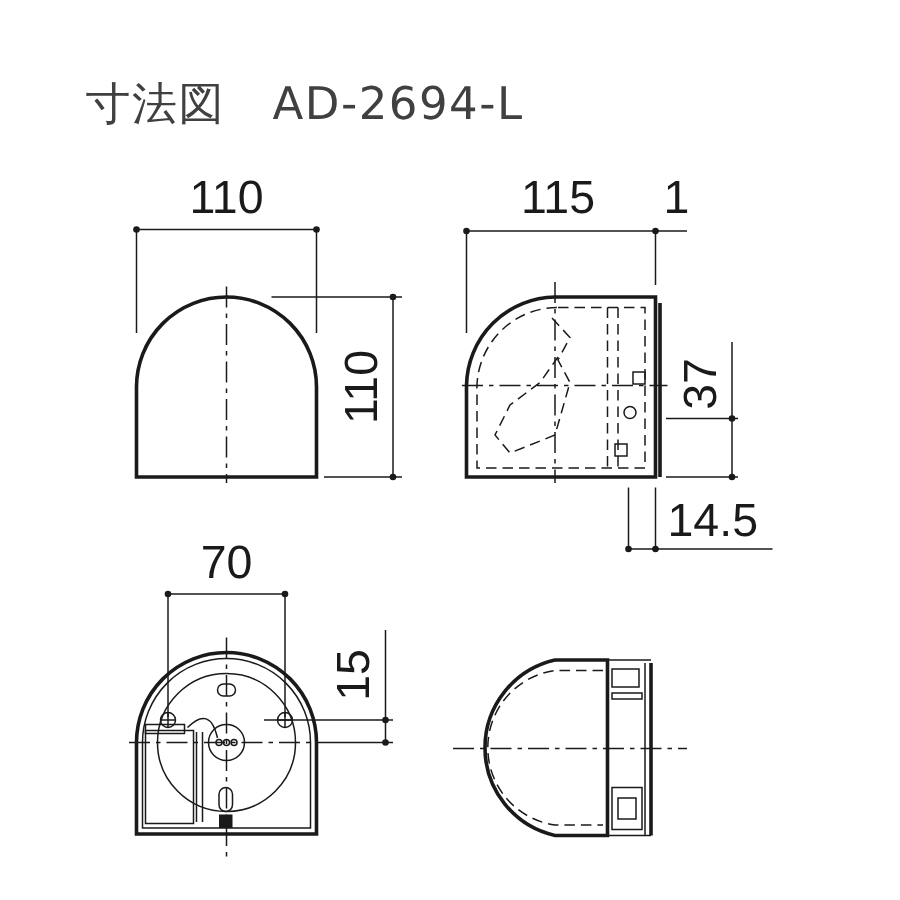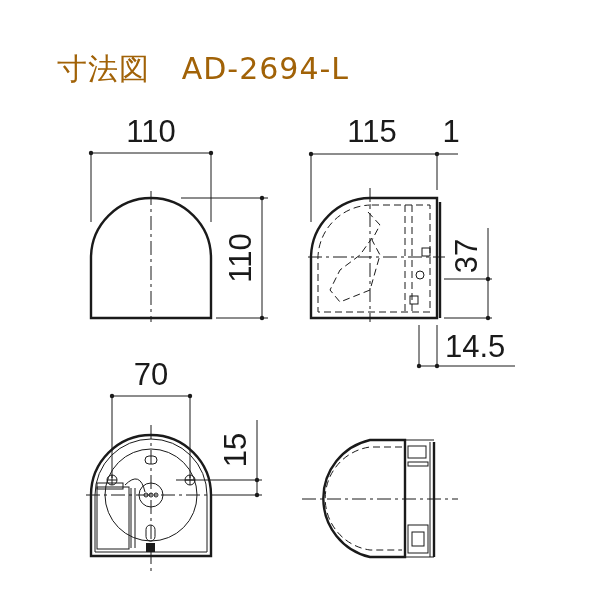--- a/index.html
+++ b/index.html
@@ -1,19 +1,19 @@
 <!DOCTYPE html>
 <html><head>
   <meta charset="utf-8">
   <style>
     html, body { margin: 0; padding: 0; background: #ffffff; }
     body { width: 600px; height: 600px; position: relative; overflow: hidden; }
     .title {
       position: absolute; left: 36px; top: 14px;
-      font-family: "DejaVu Sans", sans-serif; font-size: 30px; color: #a16207;
+      font-family: "DejaVu Sans", sans-serif; font-size: 30px; color: #404040;
       letter-spacing: 1px; white-space: pre;
     }
     svg.drawing { position: absolute; left: 0; top: 0; }
     .dimtext {
       font-family: "Liberation Sans", sans-serif; font-size: 31px; fill: #1a1a1a;
     }
     .ln { stroke: #1a1a1a; fill: none; }
     .thick { stroke-width: 2.4; }
     .thin { stroke-width: 1; }
     .dash { stroke-dasharray: 7 4; }

